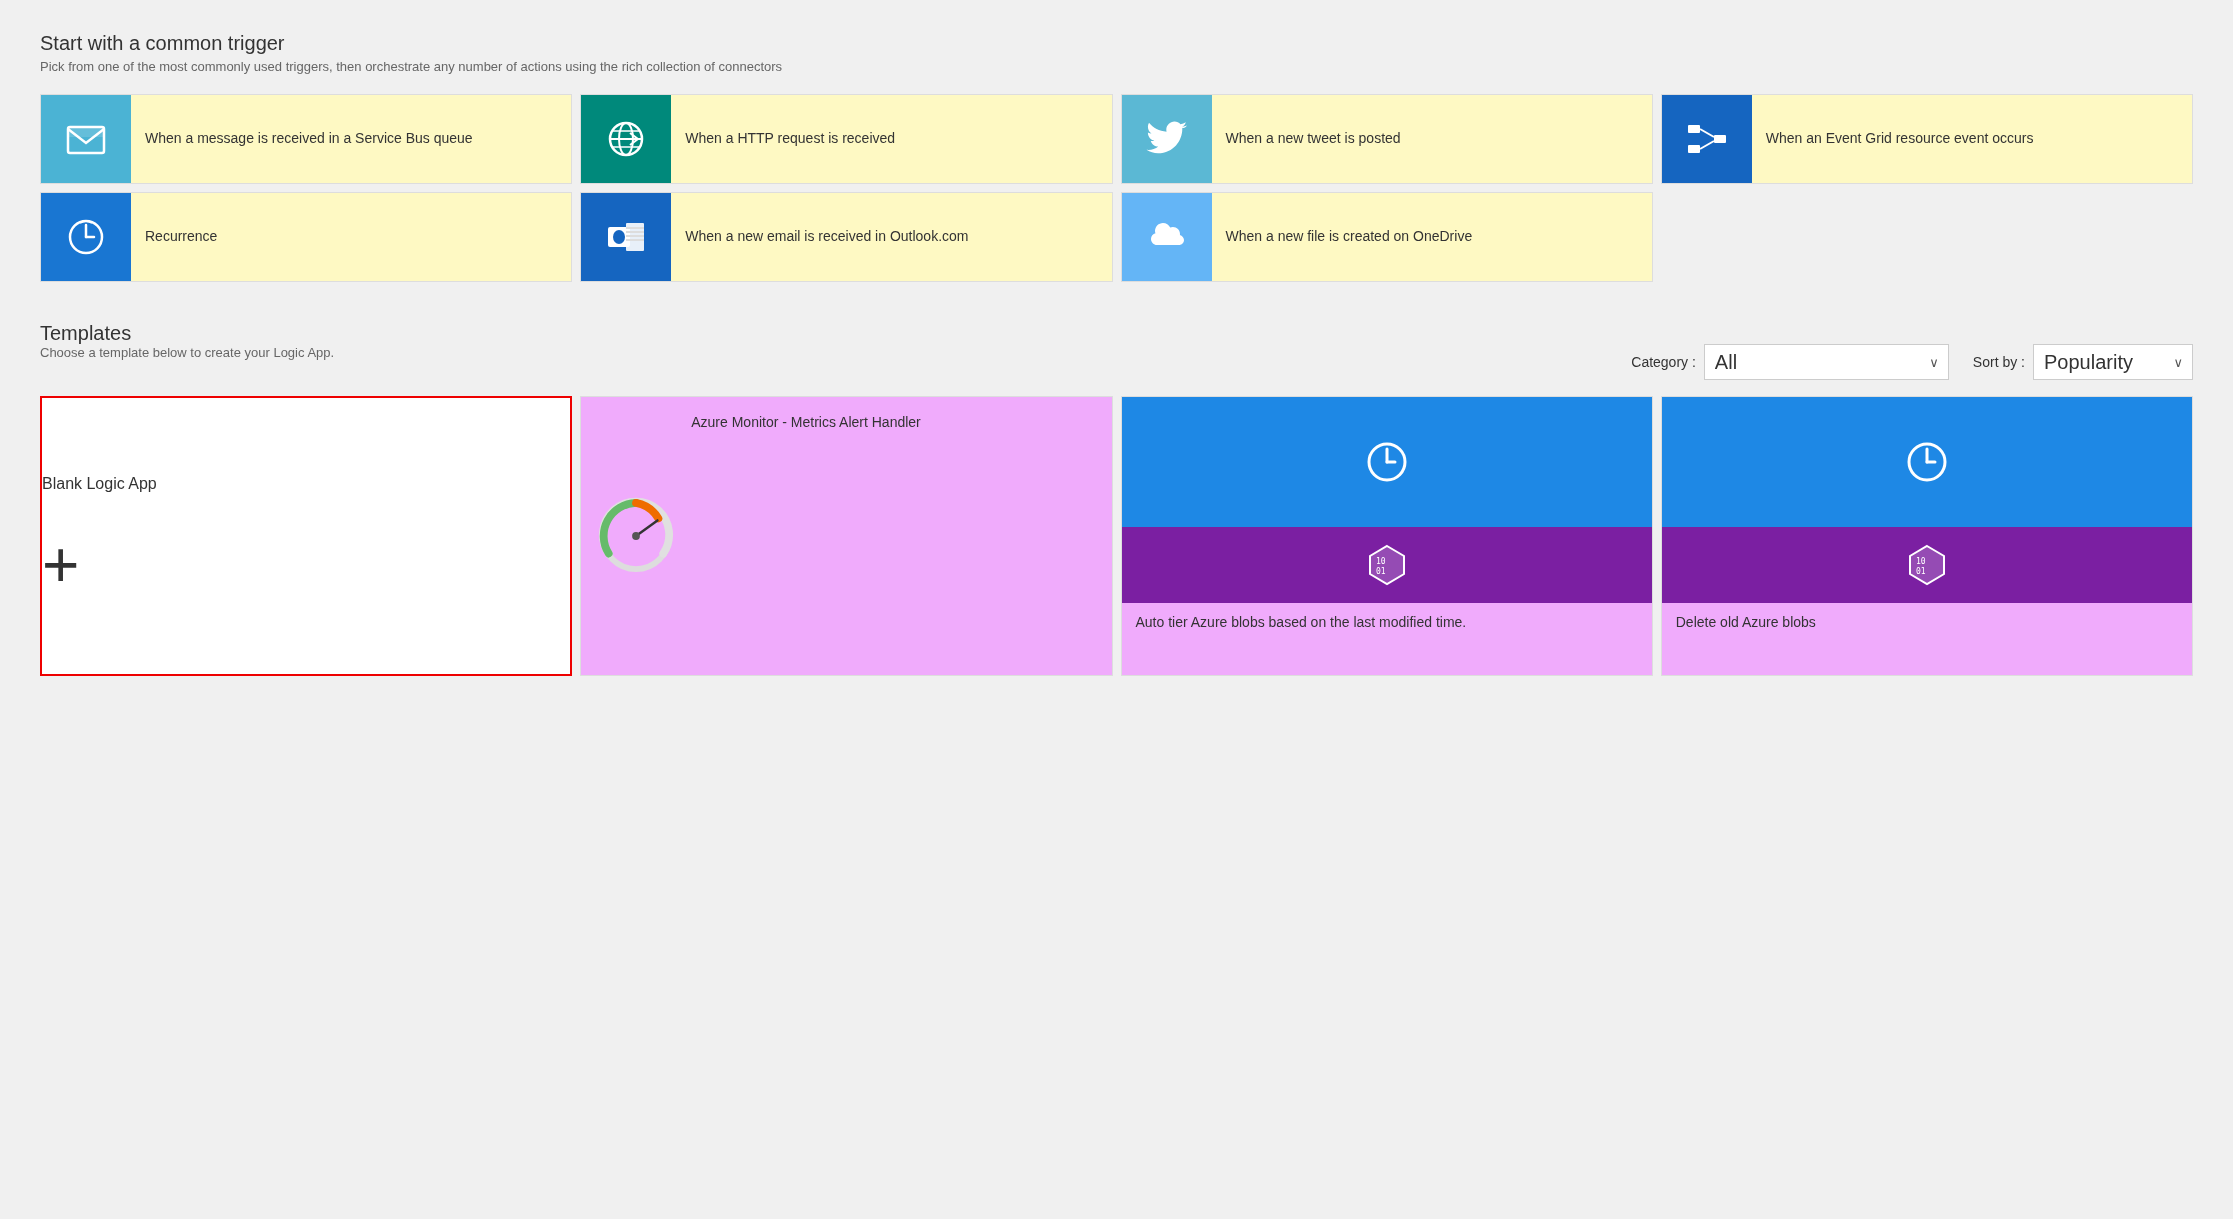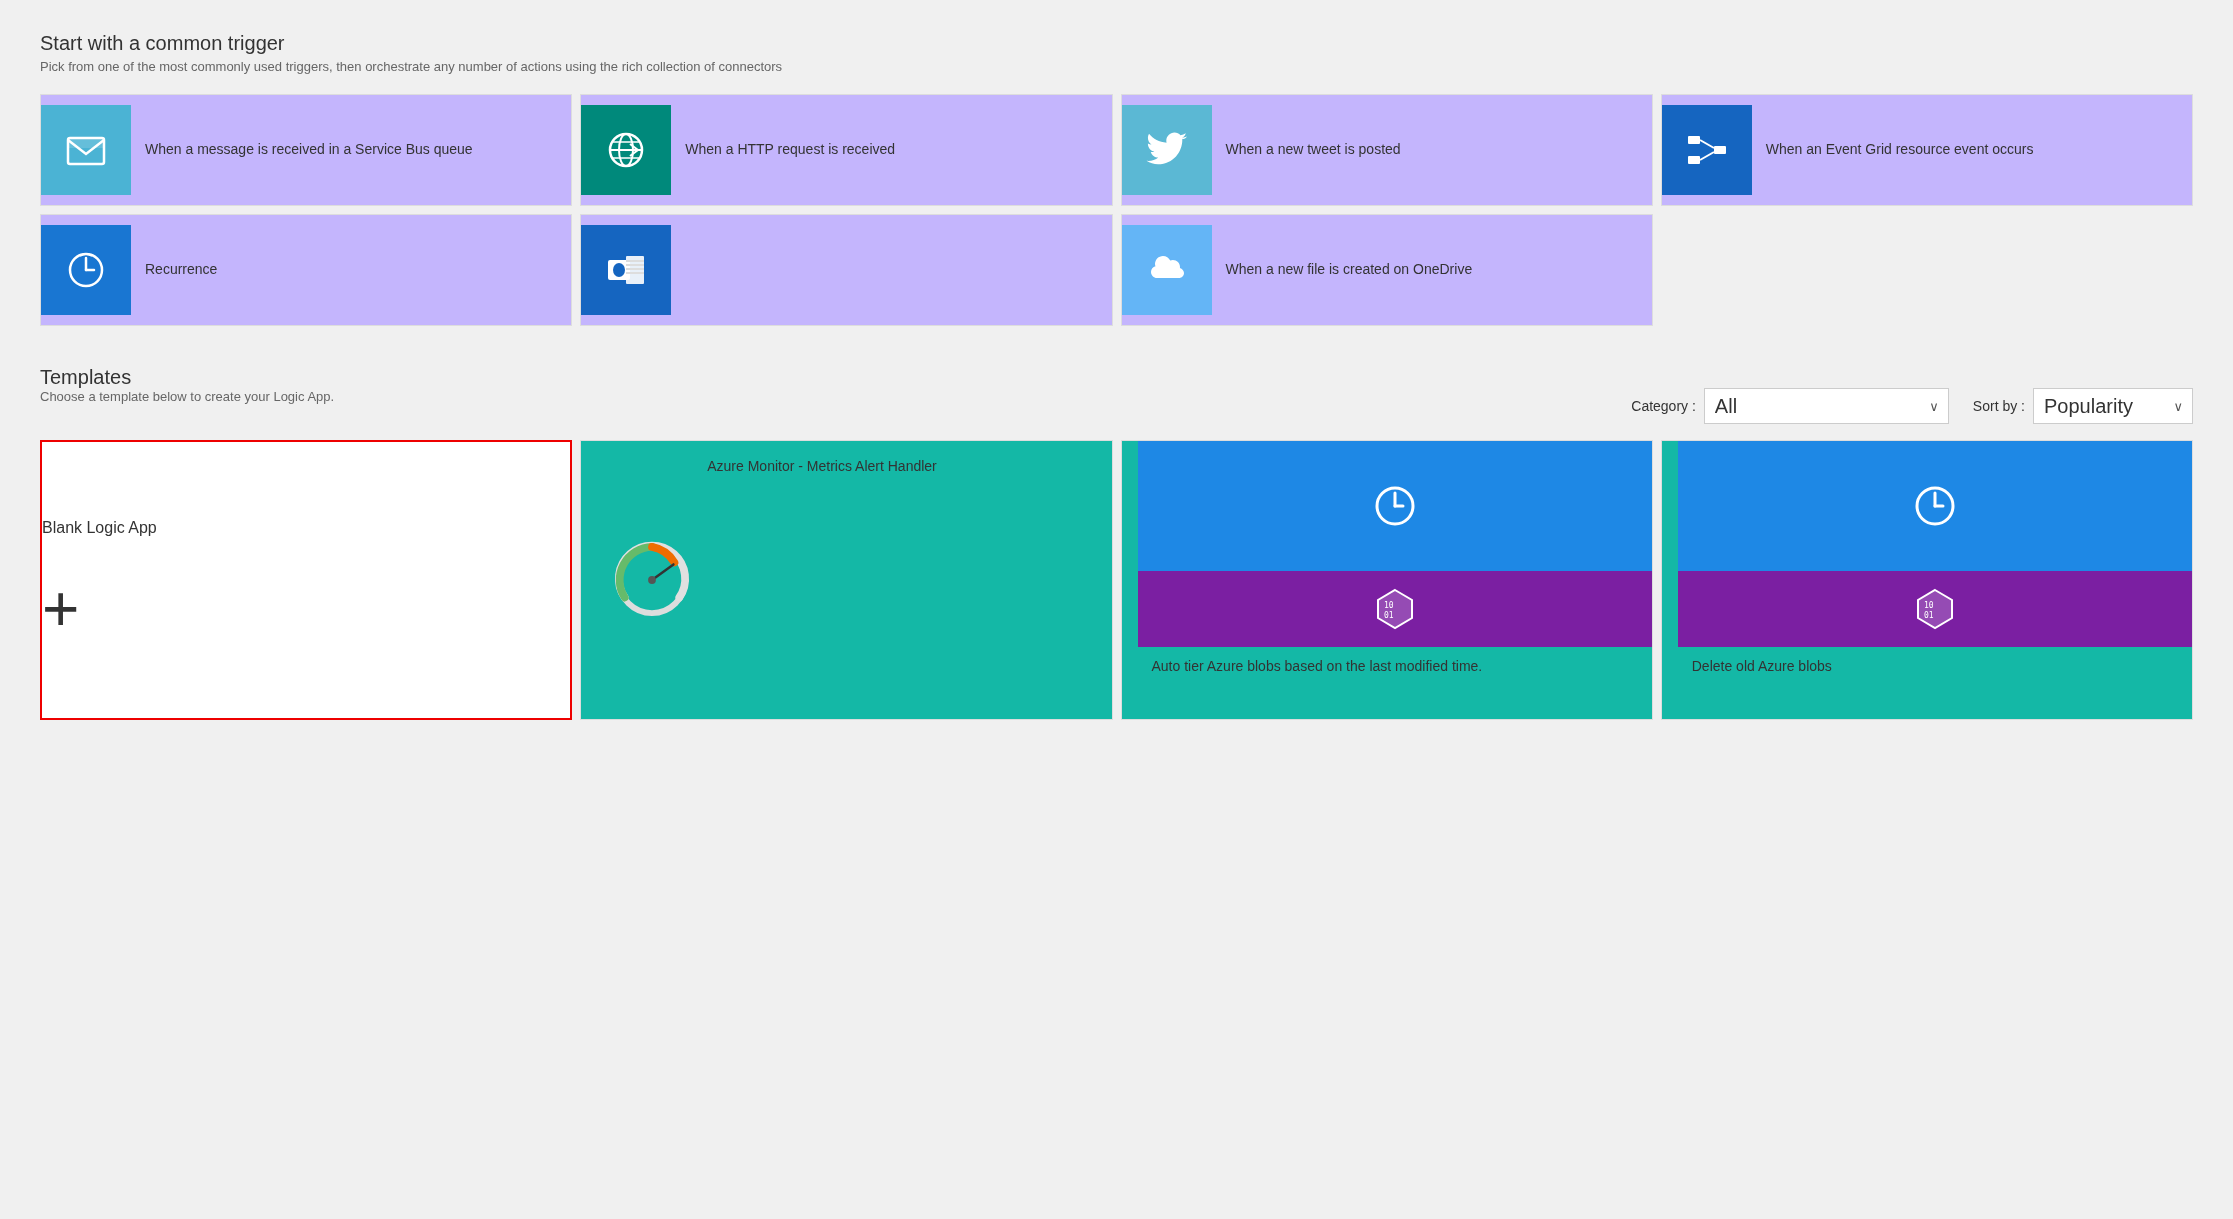--- a/index.html
+++ b/index.html
@@ -23,24 +23,24 @@
     }
     .triggers-grid {
       display: grid;
       grid-template-columns: repeat(4, 1fr);
       gap: 8px;
       margin-bottom: 40px;
     }
     .trigger-card {
       display: flex;
       align-items: center;
-      background: #c4b5fd;
+      background: #fef9c3;
       border: 1px solid #ddd;
       cursor: pointer;
-      height: 112px;
+      height: 90px;
       overflow: hidden;
     }
     .trigger-icon-box {
       width: 90px;
       min-width: 90px;
       height: 90px;
       display: flex;
       align-items: center;
       justify-content: center;
       font-size: 36px;
@@ -138,28 +138,27 @@
       margin-bottom: 40px;
     }
     .plus-icon {
       font-size: 64px;
       font-weight: 200;
       color: #333;
       line-height: 1;
     }
     
     .template-card {
-      background: #14b8a6;
+      background: #f0abfc;
       border: 1px solid #ddd;
       height: 280px;
       cursor: pointer;
       overflow: hidden;
       display: flex;
       flex-direction: column;
-      padding-left: 16px;
     }
     
     .monitor-card {
       display: flex;
       flex-direction: row;
       align-items: flex-start;
       height: 280px;
     }
     .monitor-icon-area {
       width: 110px;
@@ -294,20 +293,21 @@
 
           <rect x="22" y="8" width="18" height="28" rx="1" fill="white" opacity="0.9"></rect>
           <rect x="4" y="12" width="22" height="20" rx="2" fill="white"></rect>
           <ellipse cx="15" cy="22" rx="6" ry="7" fill="#1565c0"></ellipse>
           <rect x="22" y="12" width="18" height="2" fill="#ddd"></rect>
           <rect x="22" y="16" width="18" height="2" fill="#ddd"></rect>
           <rect x="22" y="20" width="18" height="2" fill="#ddd"></rect>
           <rect x="22" y="24" width="18" height="2" fill="#ddd"></rect>
         </svg>
       </div>
+      <span class="trigger-label">When a new email is received in Outlook.com</span>
     </div>
 
     <div class="trigger-card">
       <div class="trigger-icon-box bg-onedrive">
         <svg width="44" height="44" viewBox="0 0 44 44" fill="white">
 
           <path d="M32 30H12C8.7 30 6 27.3 6 24c0-2.8 1.9-5.1 4.5-5.8C10.2 17.5 10 16.8 10 16c0-4.4 3.6-8 8-8 3.2 0 5.9 1.9 7.2 4.6C26 12.2 26.9 12 27.9 12 31.9 12 35 15.1 35 19c0 .3 0 .6-.1.9C37.2 20.6 39 22.6 39 25c0 2.8-2.2 5-5 5h-2z"></path>
         </svg>
       </div>
       <span class="trigger-label">When a new file is created on OneDrive</span>

